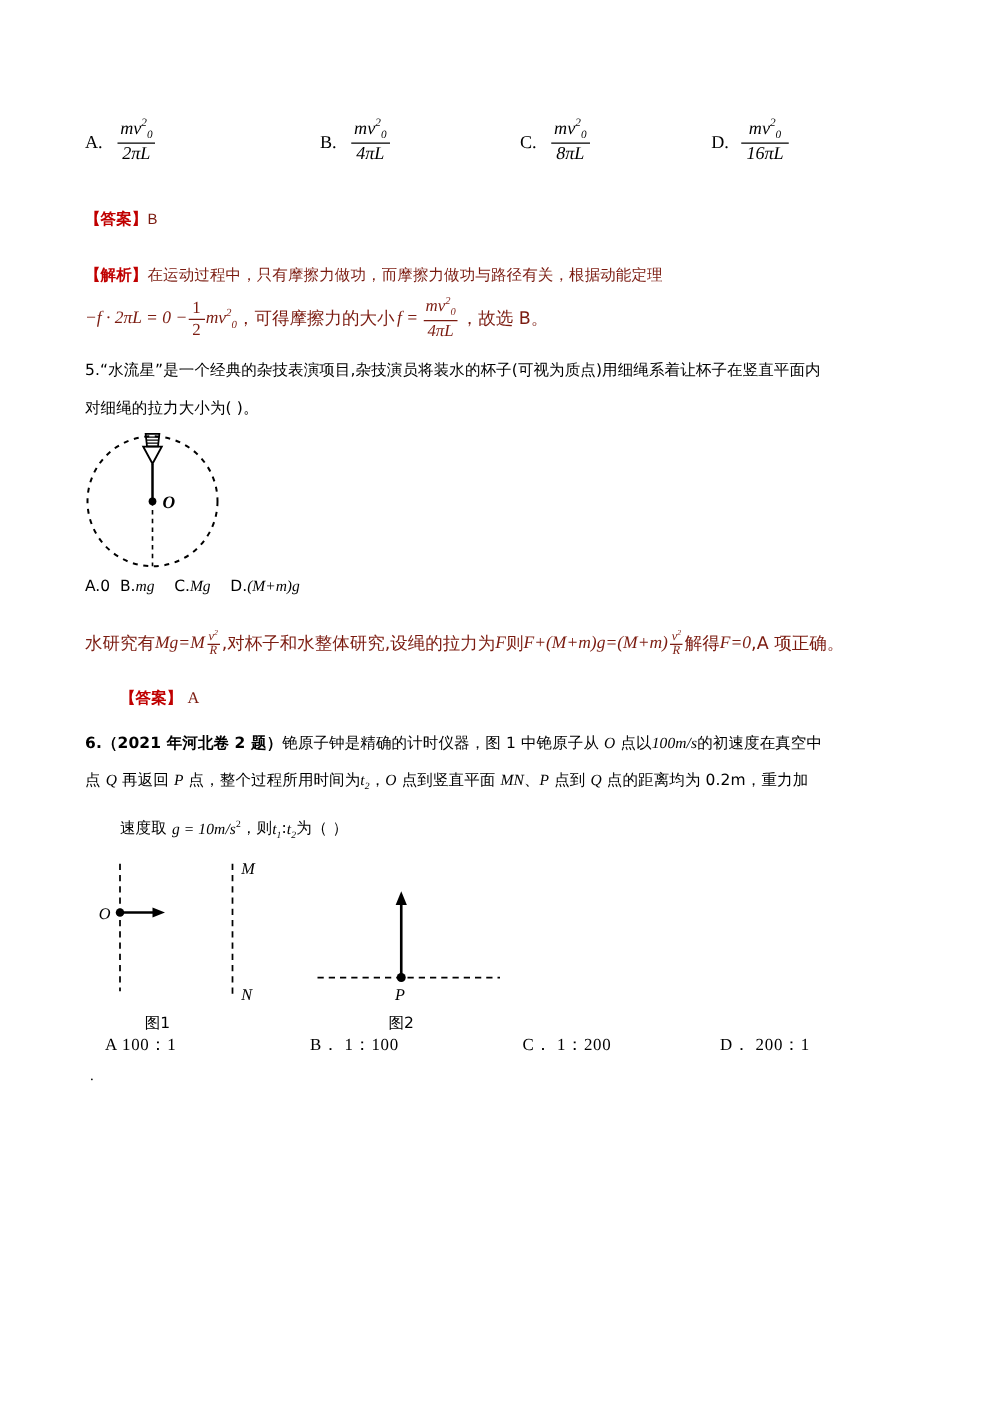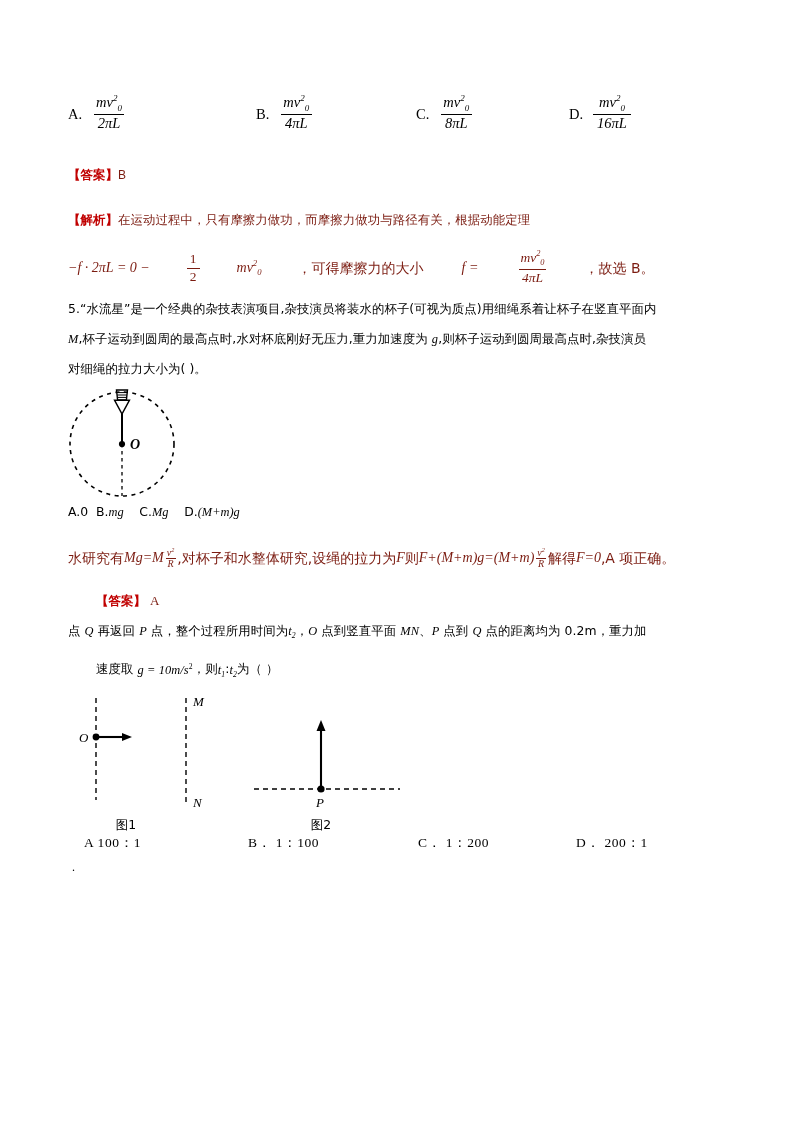--- a/index.html
+++ b/index.html
@@ -197,41 +197,38 @@
   </div>
 
   <div class="row cn" style="margin-top:8px;">
     <span class="red-bracket">【答案】</span><span class="ans-letter">B</span>
   </div>
 
   <div class="row cn" style="margin-top:15px;">
     <span class="red-bracket">【解析】</span><span class="dark-red">在运动过程中，只有摩擦力做功，而摩擦力做功与路径有关，根据动能定理</span>
   </div>
 
-  <div class="formula-line" style="margin-top:13px; height:40px;gap:36px;">
+  <div class="formula-line" style="height:40px;">
     <span class="it">−f · 2πL = 0 −</span>
     <span class="frac-sm">
       <span class="num" style="font-style:normal;">1</span>
       <span class="den" style="font-style:normal;">2</span>
     </span>
     <span class="it"><span>mv</span><sup class="e">2</sup><sub class="e">0</sub></span>
     <span class="cnseg">，可得摩擦力的大小</span>
     <span class="it" style="margin:0 2px;">f =</span>
     <span class="frac-sm">
       <span class="num"><span>mv</span><sup class="e">2</sup><sub class="e">0</sub></span>
       <span class="den">4πL</span>
     </span>
     <span class="cnseg">，故选 B。</span>
   </div>
 
   <div class="row cn" style="margin-top:6px;">
     <span>5.</span><span>“水流星”是一个经典的杂技表演项目,杂技演员将装水的杯子(可视为质点)用细绳系着让杯子在竖直平面内</span>
-  </div>
-  <div class="row cn">
-    <span class="it">M</span><span>,杯子运动到圆周的最高点时,水对杯底刚好无压力,重力加速度为 </span><span class="it">g</span><span>,则杯子运动到圆周最高点时,杂技演员</span>
   </div>
   <div class="row cn">
     <span>对细绳的拉力大小为(      )。</span>
   </div>
 
   <div class="fig5">
     <svg width="200" height="112" viewBox="0 0 200 112">
 
       <circle cx="54" cy="56" r="52" fill="none" stroke="#000" stroke-width="1.6" stroke-dasharray="4,4.5"></circle>
 
@@ -279,20 +276,23 @@
     </span>
     <span class="cnseg">解得 </span>
     <span class="it">F=0</span>
     <span class="cnseg">,A 项正确。</span>
   </div>
 
   <div class="row cn" style="margin-top:10px; padding-left:28px;">
     <span class="red-bracket">【答案】</span>&nbsp;<span class="dark-red" style="font-family:'Liberation Serif',serif;font-size:13px;">A</span>
   </div>
 
+  <div class="row cn" style="margin-top:6px;">
+    <span style="font-weight:bold;">6.</span><span style="font-weight:bold;">（2021 年河北卷 2 题）</span><span>铯原子钟是精确的计时仪器，图 1 中铯原子从 </span><span class="it">O</span><span> 点以</span><span class="it" style="font-family:'Liberation Serif',serif;">100m/s</span><span>的初速度在真空中</span>
+  </div>
   <div class="row cn">
     <span>点 </span><span class="it">Q</span><span> 再返回 </span><span class="it">P</span><span> 点，整个过程所用时间为</span><span class="it"><span>t</span><sub class="e">2</sub></span><span>，</span><span class="it">O</span><span> 点到竖直平面 </span><span class="it">MN</span><span>、</span><span class="it">P</span><span> 点到 </span><span class="it">Q</span><span> 点的距离均为 0.2m，重力加</span>
   </div>
   <div class="row cn" style="padding-left:28px;">
     <span>速度取 </span><span class="it"><span>g = 10m/s</span><sup class="e" style="font-style:normal;">2</sup></span><span>，则</span><span class="it"><span>t</span><sub class="e">1</sub></span><span>:</span><span class="it"><span>t</span><sub class="e">2</sub></span><span>为（      ）</span>
   </div>
 
   <div class="fig6">
     <svg width="660" height="140" viewBox="0 0 660 140">
 

